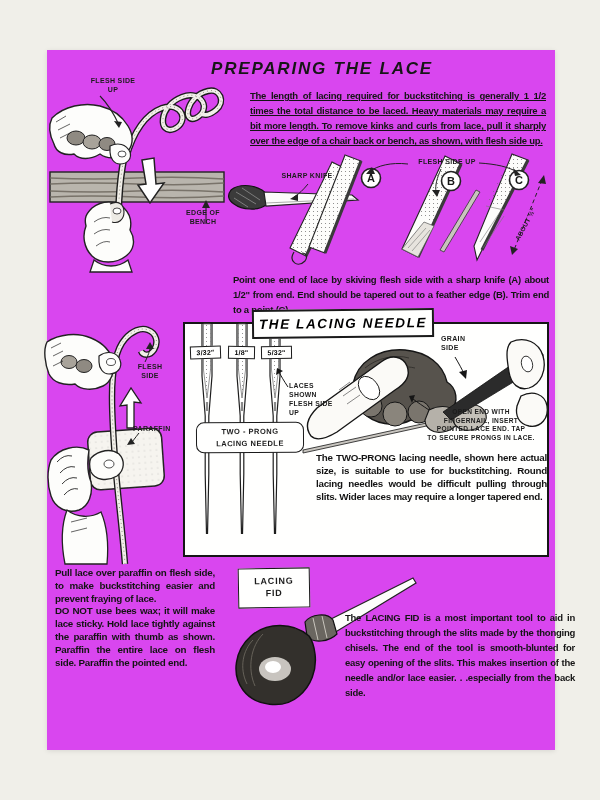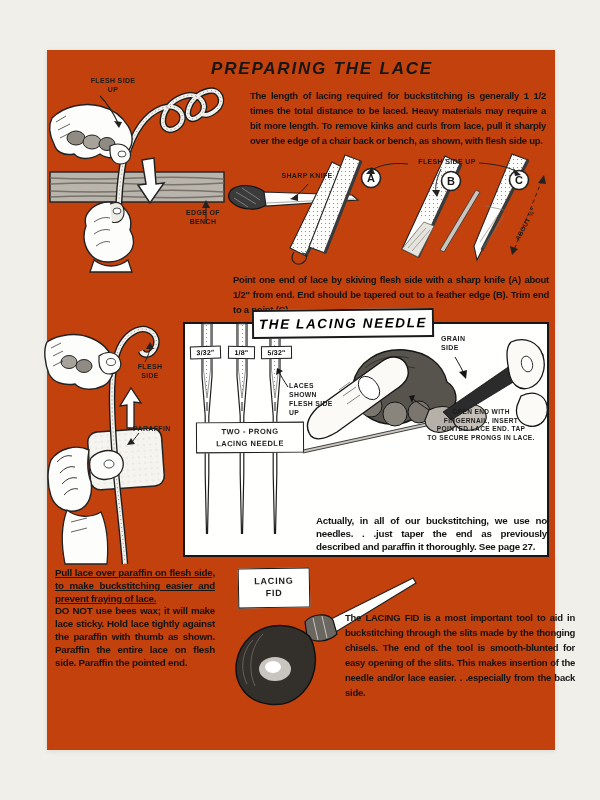--- a/index.html
+++ b/index.html
@@ -1,18 +1,18 @@
 <!DOCTYPE html>
 <html><head>
 <meta charset="utf-8">
 <style>
   html,body{margin:0;padding:0;}
   #stage{position:relative;width:600px;height:800px;background:#f0efe9;overflow:hidden;
          font-family:"Liberation Sans",sans-serif;}
-  #paper{position:absolute;left:47px;top:50px;width:508px;height:700px;background:#c2410c;
+  #paper{position:absolute;left:47px;top:50px;width:508px;height:700px;background:#d946ef;
          box-shadow:0 1px 5px rgba(0,0,0,0.10);}
   .abs{position:absolute;}
   
   .lbl{position:absolute;font:700 7px/1.32 "Liberation Sans",sans-serif;letter-spacing:.35px;
        color:#1c1c1c;white-space:pre-line;text-align:center;}
   
   .bt{position:absolute;font:700 9.5px/15px "Liberation Sans",sans-serif;color:#141414;
       text-align:justify;letter-spacing:-.25px;}
   .bt-sm{font:700 9.8px/13px "Liberation Sans",sans-serif;letter-spacing:-.25px;}
   .box-label{background:#fffffe;border:1.7px solid #1a1a1a;display:flex;align-items:center;
@@ -86,21 +86,21 @@
       <path d="M69,56 L64,49 L72,50 Z" fill="#222"></path>
       <path d="M156,152 L156,134" stroke="#222" stroke-width="1.1"></path>
       <path d="M156,128 L152,136 L160,136 Z" fill="#222"></path>
     </g>
   </svg>
   <span class="lbl" style="left:30px;top:26px;width:72px;">FLESH SIDE
 UP</span>
   <span class="lbl" style="left:128px;top:158px;width:56px;">EDGE OF
 BENCH</span>
 
-  <div class="bt" style="left:203px;top:38px;width:296px;">The length of lacing required for buckstitching is generally 1 1/2 times the total distance to be laced. Heavy materials may require a bit more length. To remove kinks and curls from lace, pull it sharply over the edge of a chair back or bench, as shown, with flesh side up.</div>
+  <div class="bt" style="left:203px;top:38px;width:296px;text-decoration:underline;">The length of lacing required for buckstitching is generally 1 1/2 times the total distance to be laced. Heavy materials may require a bit more length. To remove kinks and curls from lace, pull it sharply over the edge of a chair back or bench, as shown, with flesh side up.</div>
 
   <svg class="abs" style="left:181px;top:100px;" width="322" height="130" viewBox="0 0 322 130">
     <defs>
           <pattern id="pk" width="4" height="4" patternUnits="userSpaceOnUse">
       <circle cx="1.5" cy="1.5" r="0.55" fill="#666"></circle>
           </pattern>
         </defs>
     <g>
       <path d="M3,40 C10,34 24,34 34,40 C40,44 42,50 38,55 C30,61 14,60 6,54 C0,50 -1,45 3,40 Z" fill="#3b3b3b" stroke="#111" stroke-width="1.2"></path>
       <path d="M8,42 l20,12 M14,38 l18,12 M6,48 l14,9" stroke="#999" stroke-width=".7"></path>
@@ -264,27 +264,27 @@
     <span class="lbl" style="left:104px;top:58px;width:56px;text-align:left;font-size:6.8px;z-index:2;">LACES
 SHOWN
 FLESH SIDE
 UP</span>
     <span class="lbl" style="left:256px;top:10px;width:34px;text-align:left;z-index:2;">GRAIN
 SIDE</span>
     <span class="lbl" style="left:230px;top:84px;width:132px;font-size:6.6px;z-index:2;">OPEN END WITH
 FINGERNAIL, INSERT
 POINTED LACE END. TAP
 TO SECURE PRONGS IN LACE.</span>
-    <div class="bt bt-sm" style="left:131px;top:190px;width:231px;">Actually, in all of our buckstitching, we use no needles. . .just taper the end as previously described and paraffin it thoroughly. See page 27.</div>
+    <div class="bt bt-sm" style="left:131px;top:127px;width:231px;">The TWO-PRONG lacing needle, shown here actual size, is suitable to use for buckstitching. Round lacing needles would be difficult pulling through slits. Wider laces may require a longer tapered end.</div>
   </div>
   <div id="needle-title" class="box-label" style="border-width:2px;">THE LACING NEEDLE</div>
-  <div id="two-prong-box" class="box-label lbl" style="border-width:1.5px;">TWO - PRONG
+  <div id="two-prong-box" class="box-label lbl" style="border-width:1.5px;border-radius:8px;">TWO - PRONG
 LACING NEEDLE</div>
 
-  <div class="bt bt-sm" style="left:8px;top:516px;width:160px;text-decoration:underline;">Pull lace over paraffin on flesh side, to make buckstitching easier and prevent fraying of lace.</div>
+  <div class="bt bt-sm" style="left:8px;top:516px;width:160px;">Pull lace over paraffin on flesh side, to make buckstitching easier and prevent fraying of lace.</div>
   <div class="bt bt-sm" style="left:8px;top:554px;width:160px;">DO NOT use bees wax; it will make lace sticky. Hold lace tightly against the paraffin with thumb as shown. Paraffin the entire lace on flesh side. Paraffin the pointed end.</div>
 
   <svg class="abs" style="left:176px;top:524px;" width="200" height="135" viewBox="0 0 200 135">
     <g>
       <polygon points="98,50 190,4 193,9 106,62" fill="#fdfdfb" stroke="#222" stroke-width="1.2"></polygon>
     </g>
     <g>
       <path d="M82,48 C88,40 104,38 110,46 L114,60 C106,68 90,70 84,62 Z" fill="#6a6660" stroke="#111" stroke-width="1.2"></path>
       <path d="M90,44 L95,66 M99,42 L104,64" stroke="#c9c5bd" stroke-width="1"></path>
     </g>

